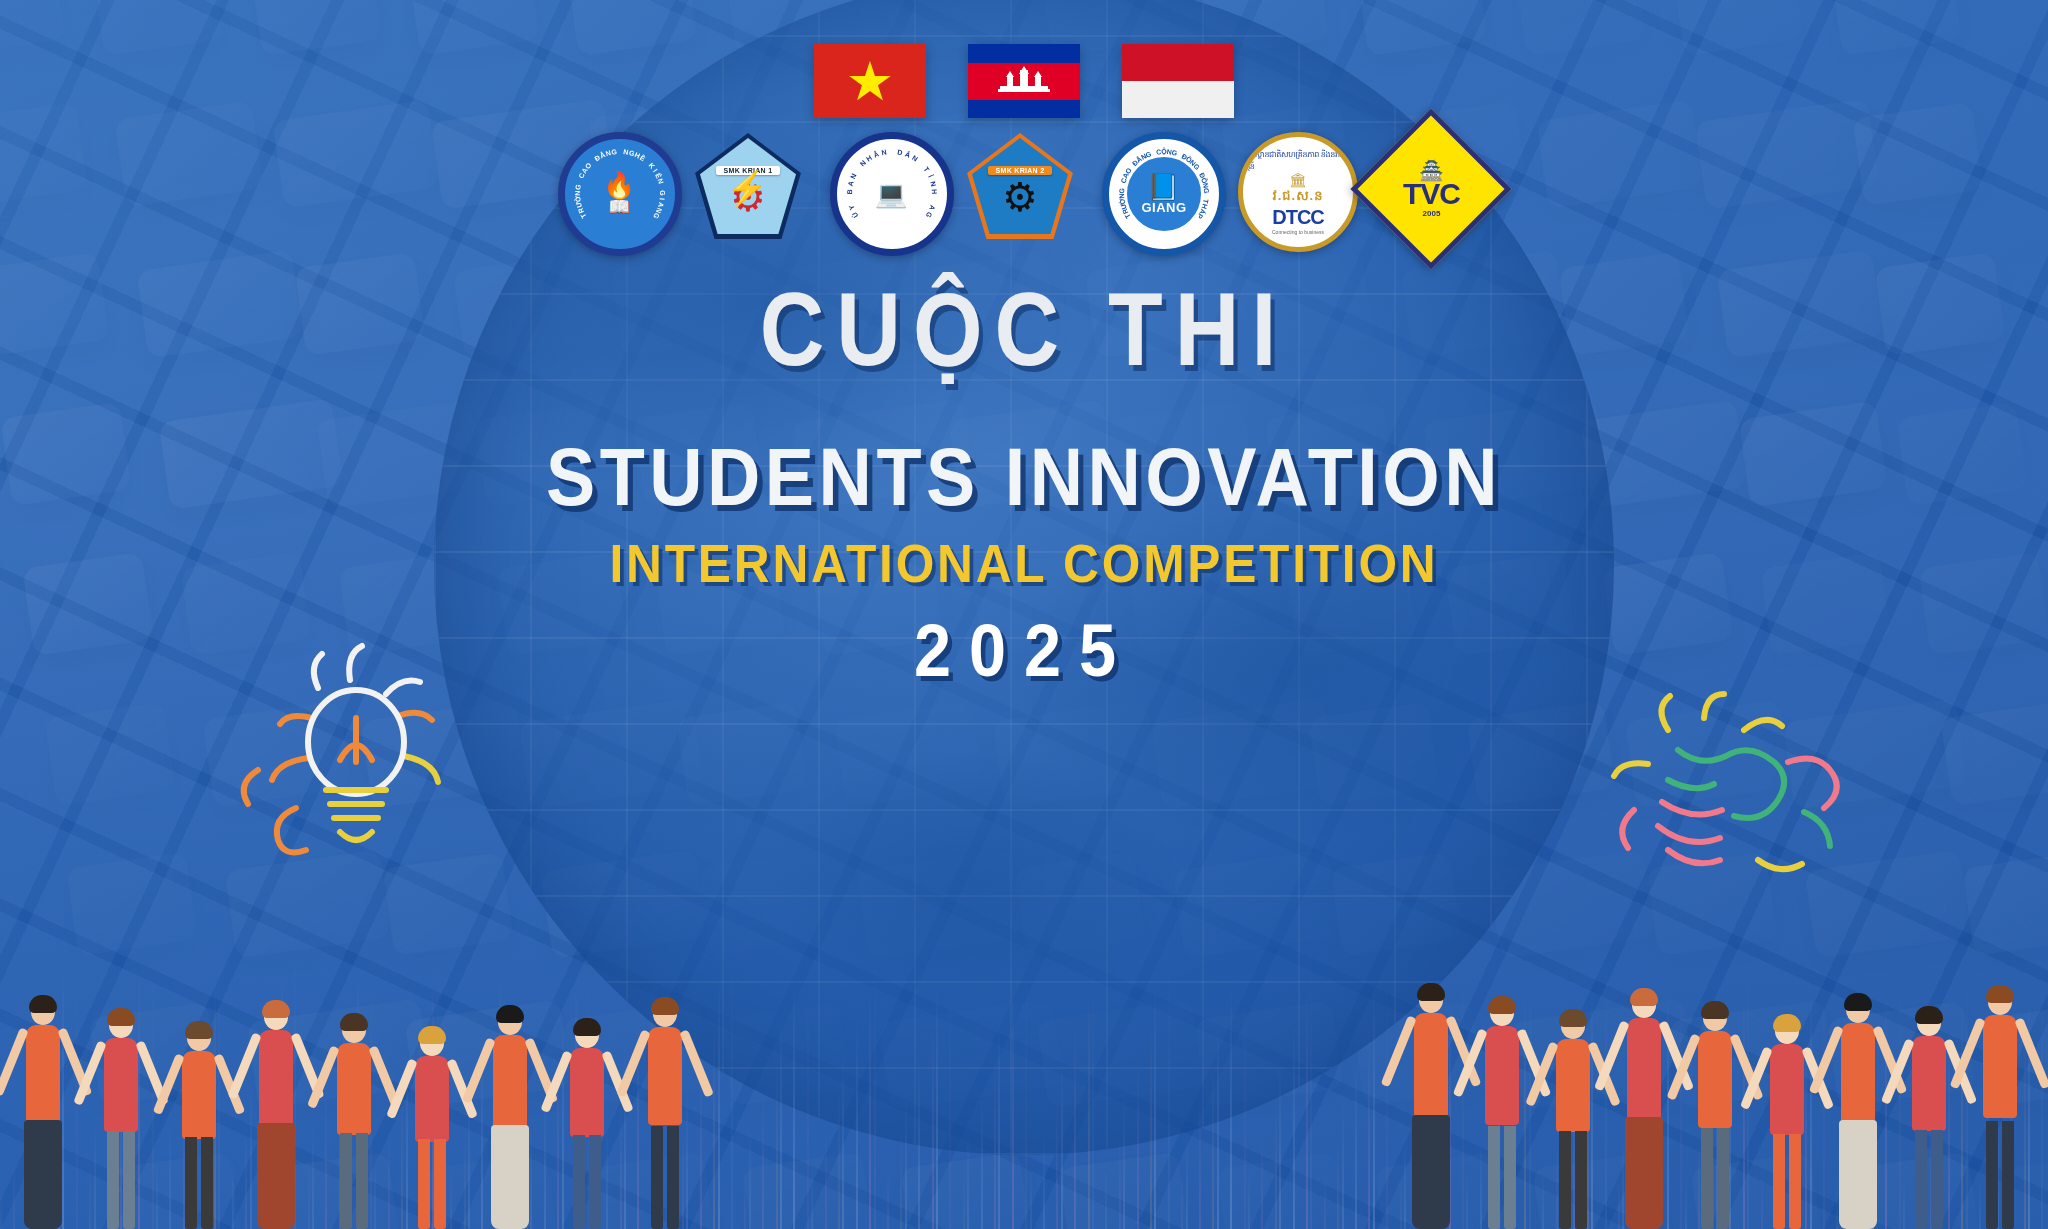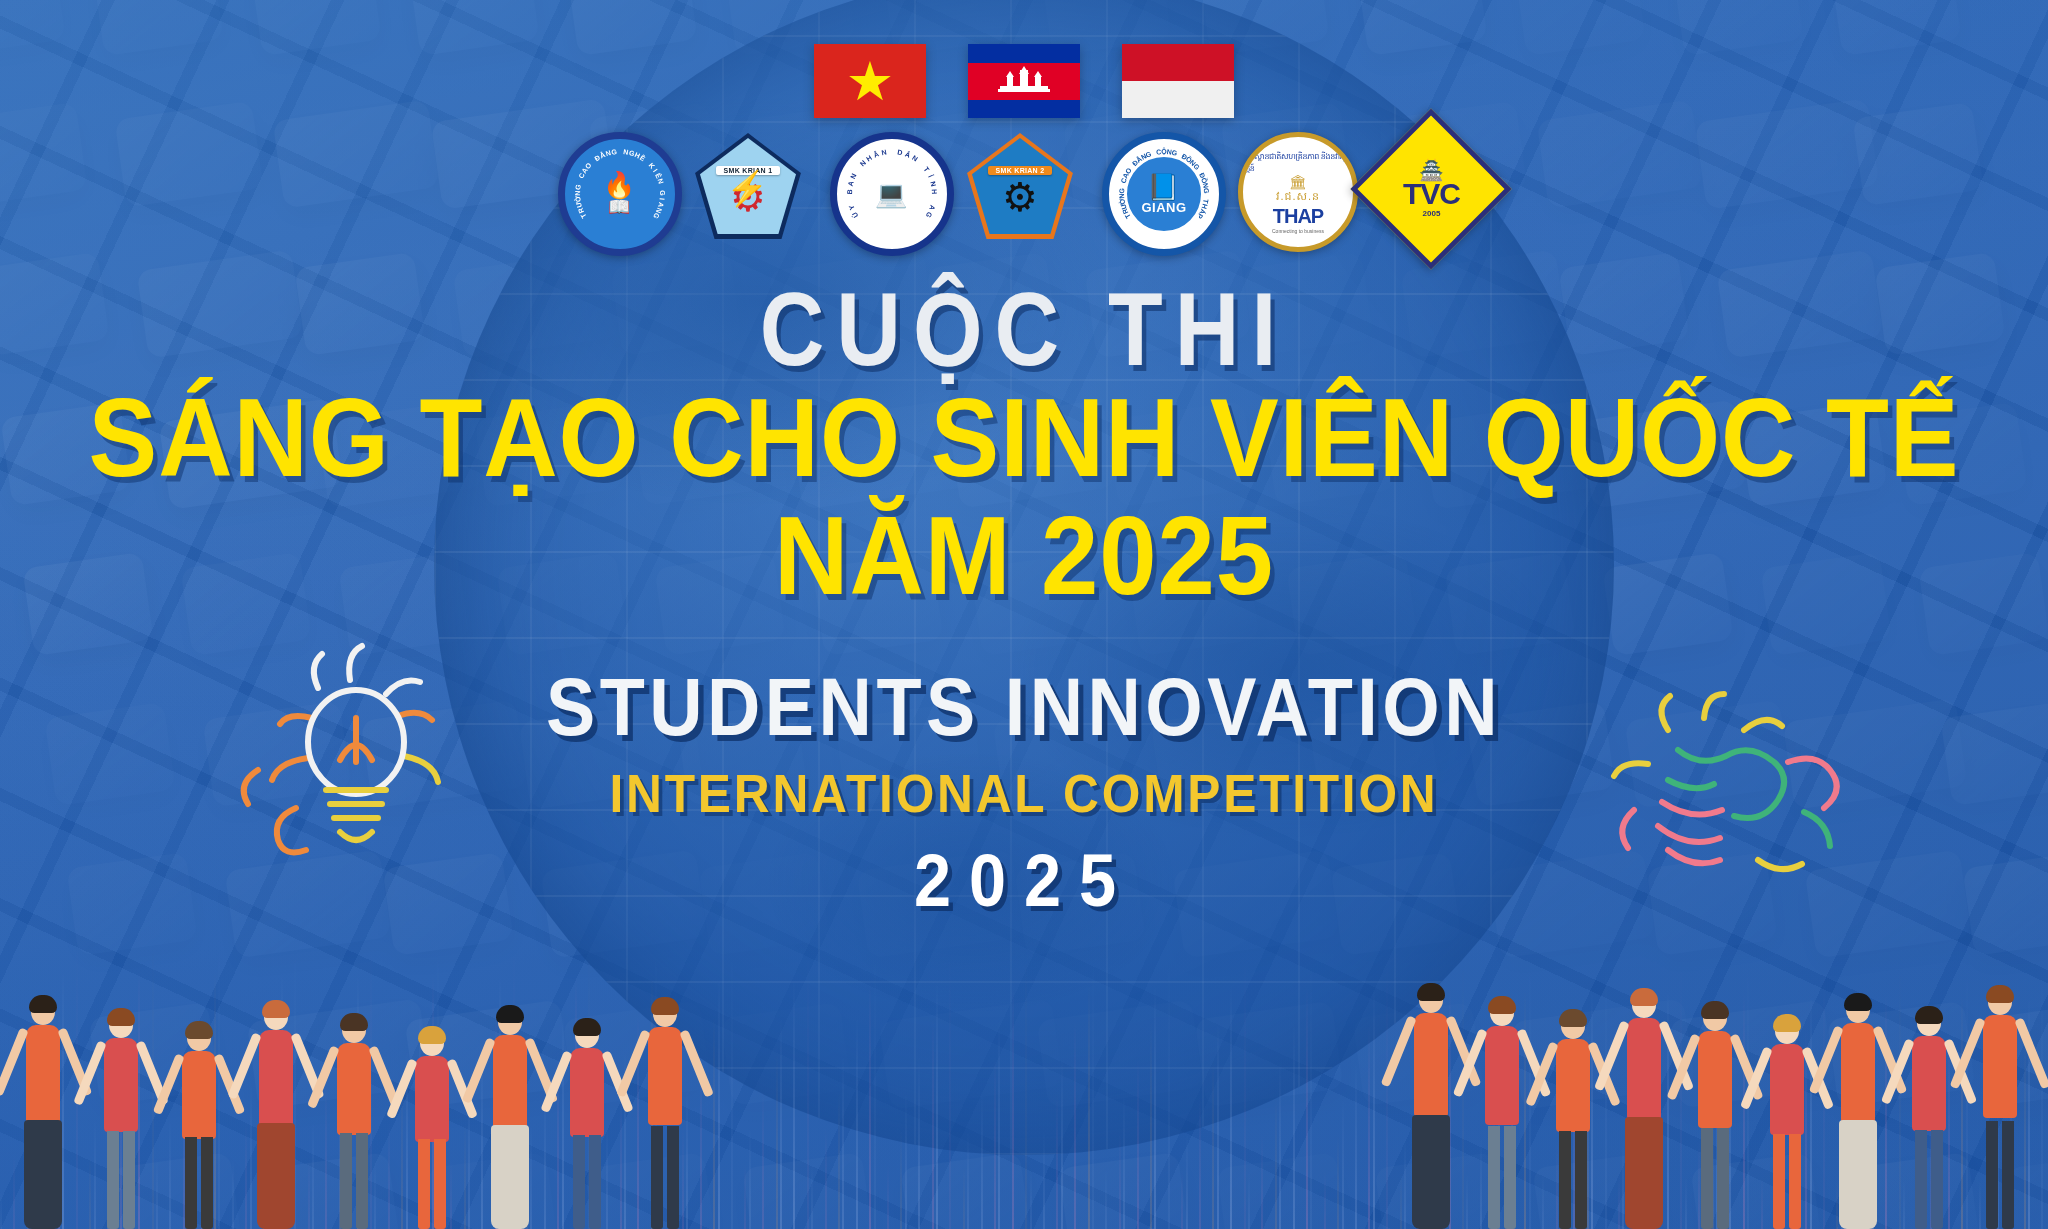--- a/index.html
+++ b/index.html
@@ -131,21 +131,21 @@
   .d-year{font-size:8px;font-weight:bold;color:#2b2f7a;}
   .d-gate{font-size:20px;color:#2b2f7a;line-height:1;}
 
   .lg-gold{
     width:110px;height:110px;border-radius:50%;
     border:5px solid #c79a2a;background:#fff;position:relative;overflow:hidden;
     display:flex;flex-direction:column;align-items:center;justify-content:center;
     box-shadow:0 2px 8px rgba(0,0,0,.3);
   }
   .lg-gold .kh{font-size:8px;color:#1b3fa0;letter-spacing:-.4px;}
-  .lg-gold .kh2{font-size:11px;color:#c79a2a;font-weight:normal;letter-spacing:1px;}
+  .lg-gold .kh2{font-size:13px;color:#c79a2a;font-weight:bold;letter-spacing:1px;}
   .lg-gold .abbr{font-size:20px;font-weight:bold;color:#1b3fa0;letter-spacing:-1px;}
   .lg-gold .tiny{font-size:5px;color:#666;}
   .lg-gold .temple2{font-size:14px;color:#c79a2a;line-height:1;}
 
   .lg-dtcc .inner-circ{
     position:absolute;left:50%;top:50%;transform:translate(-50%,-50%);
     width:74px;height:74px;border-radius:50%;border:2px solid #fff;background:#2a7fd4;
     display:flex;flex-direction:column;align-items:center;justify-content:center;
   }
   .lg-dtcc .bookico{font-size:26px;color:#123a7a;line-height:1;}
@@ -710,21 +710,21 @@
         </div>
       </div>
       <span class="sr">DONG THAP COMMUNITY COLLEGE</span>
     </div>
 
     <div class="logo">
       <div class="lg-gold">
         <div class="kh">វិទ្យាស្ថានជាតិសហគ្រិនភាព និងនវានុវត្តន៍</div>
         <div class="temple2">🏛</div>
         <div class="kh2">វ.ជ.ស.ន</div>
-        <div class="abbr">THAP</div>
+        <div class="abbr">DTCC</div>
         <div class="tiny">Connecting to business</div>
       </div>
       <span class="sr">NATIONAL INSTITUTE OF ENTREPRENEURSHIP AND INNOVATION</span>
     </div>
 
     <div class="logo">
       <div class="lg-diamond">
         <div class="d-in">
           <div class="d-gate">🏯</div>
           <div class="d-tvc">TVC</div>
@@ -770,24 +770,20 @@
       <path d="M60 160 q26 20 52 10" stroke="#f07a8c"></path>
       <path d="M180 72 q28 -10 42 8 q16 20 -6 38" stroke="#f07a8c"></path>
       <path d="M196 122 q24 10 26 34" stroke="#3fb37a"></path>
       <path d="M150 170 q22 16 44 4" stroke="#e8cf3e"></path>
       <path d="M26 120 q-20 18 -6 38" stroke="#f07a8c"></path>
     </svg>
   </div>
 
   <div class="titles">
     <div class="t-cuocthi">CUỘC THI</div>
-    <div class="t-main">
-      <span class="l1">SÁNG TẠO CHO SINH VIÊN QUỐC TẾ</span>
-      <span class="l2">NĂM 2025</span>
-    </div>
     <div class="t-en">STUDENTS INNOVATION</div>
     <div class="t-en2">INTERNATIONAL COMPETITION</div>
     <div class="t-year">2025</div>
   </div>
 
   <div class="people people-left" id="peopleLeft">
       <div class="person" style="left: 4px; width: 58px; height: 236px;">
         <div class="p-head" style="left: 17px; top: 6px; width: 24px; height: 26px; background: rgb(241, 201, 165);"></div>
         <div class="p-head" style="left: 15px; top: 2px; width: 28px; height: 18px; background: rgb(43, 33, 24); border-radius: 14px 14px 6px 6px;"></div>
         <div class="p-body" style="left: 12px; top: 32px; width: 34px; height: 99.12px; background: rgb(232, 102, 60);"></div>

